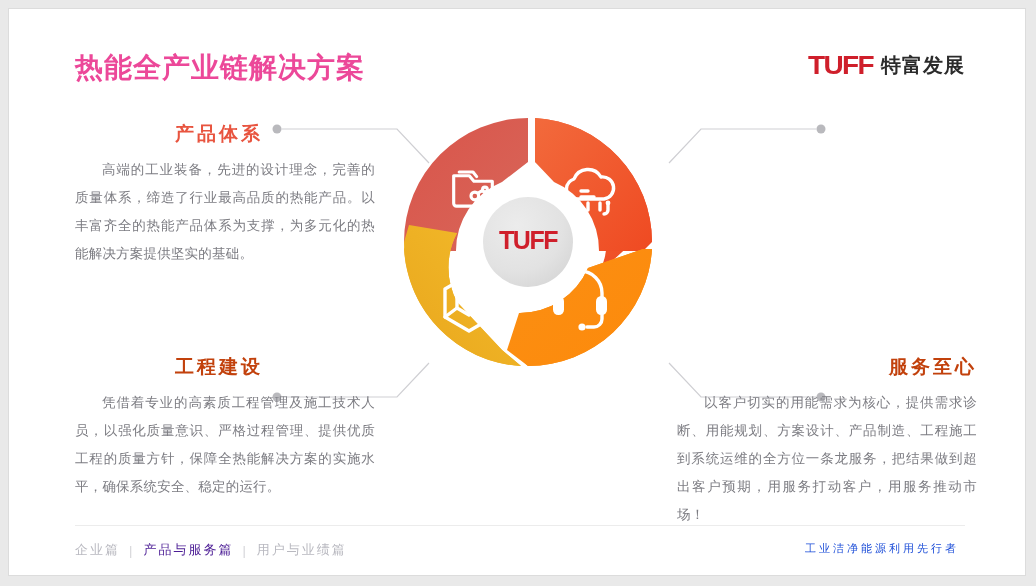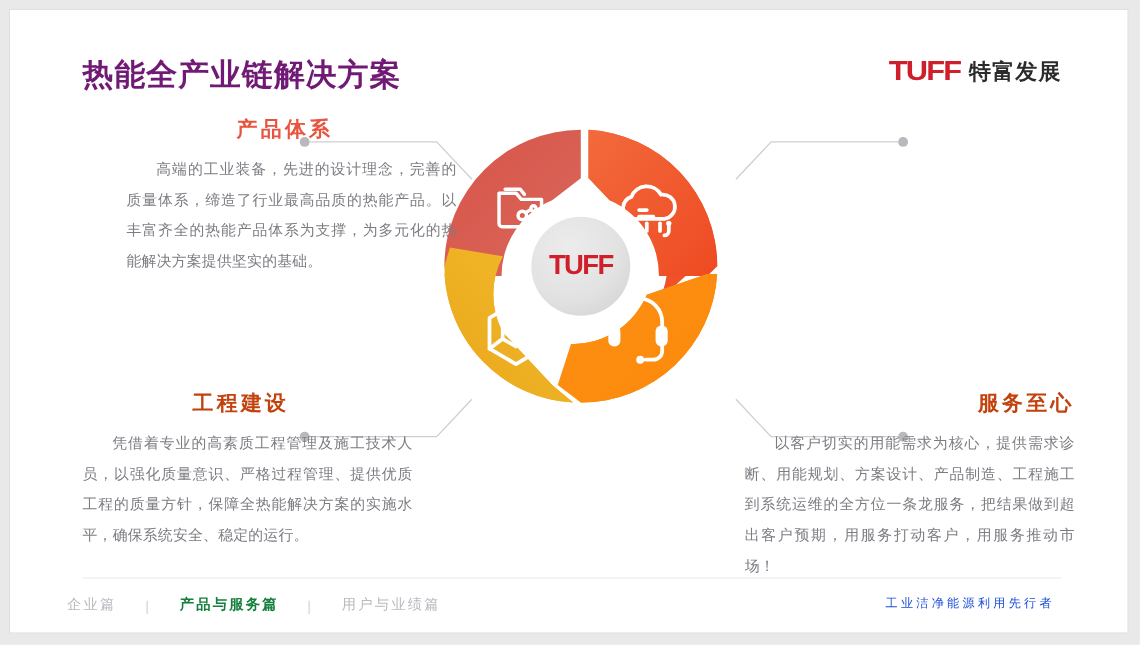--- a/index.html
+++ b/index.html
@@ -26,21 +26,21 @@
     overflow: hidden;
   }
 
   
   #header-title {
     position: absolute;
     left: 66px;
     top: 40px;
     font-size: 28px;
     font-weight: bold;
-    color: #701a75;
+    color: #ec4899;
     letter-spacing: 1px;
     white-space: nowrap;
     font-family: Liberation Mono, monospace;
   }
 
   #brand-logo {
     position: absolute;
     right: 60px;
     top: 42px;
     display: flex;
@@ -76,21 +76,21 @@
   }
   .block-body {
     font-size: 13.5px;
     line-height: 28px;
     color: #7c7c82;
     text-align: justify;
     text-indent: 27px;
     letter-spacing: 0.2px;
   }
 
-  #block-product   { left: 66px;  top: 96px; margin-left: 40px; }
+  #block-product   { left: 66px;  top: 112px; }
   #block-product   .block-title { color: #e8543f; text-align: right; padding-right: 112px; }
   #block-tech      { left: 668px; top: 112px; }
   #block-tech      .block-title { color: #f1562c; text-align: left; padding-left: 86px; }
   #block-engineer  { left: 66px;  top: 345px; }
   #block-engineer  .block-title { color: #c2410c; text-align: right; padding-right: 112px; }
   #block-service   { left: 668px; top: 345px; }
   #block-service   .block-title { color: #c2410c; text-align: right; padding-left: 86px; }
 
   
   .connector { position: absolute; pointer-events: none; }
@@ -112,30 +112,30 @@
   #footer-divider {
     position: absolute;
     left: 66px;
     top: 516px;
     width: 890px;
     height: 1px;
     background: #ececec;
   }
   #footer-nav {
     position: absolute;
-    left: 52px;
+    left: 66px;
     top: 532px;
     display: flex;
     align-items: center;
-    gap: 26px;
+    gap: 9px;
     font-size: 13px;
     letter-spacing: 2px;
   }
   .footer-nav-item { color: #b9b9c0; white-space: nowrap; }
-  .footer-nav-item.active { color: #15803d; font-weight: bold; }
+  .footer-nav-item.active { color: #4c1d95; font-weight: normal; }
   .footer-sep { color: #d4d4d8; }
   #footer-tagline {
     position: absolute;
     right: 66px;
     top: 532px;
     font-size: 11px;
     letter-spacing: 3px;
     color: #1d4ed8;
     white-space: nowrap;
   }

